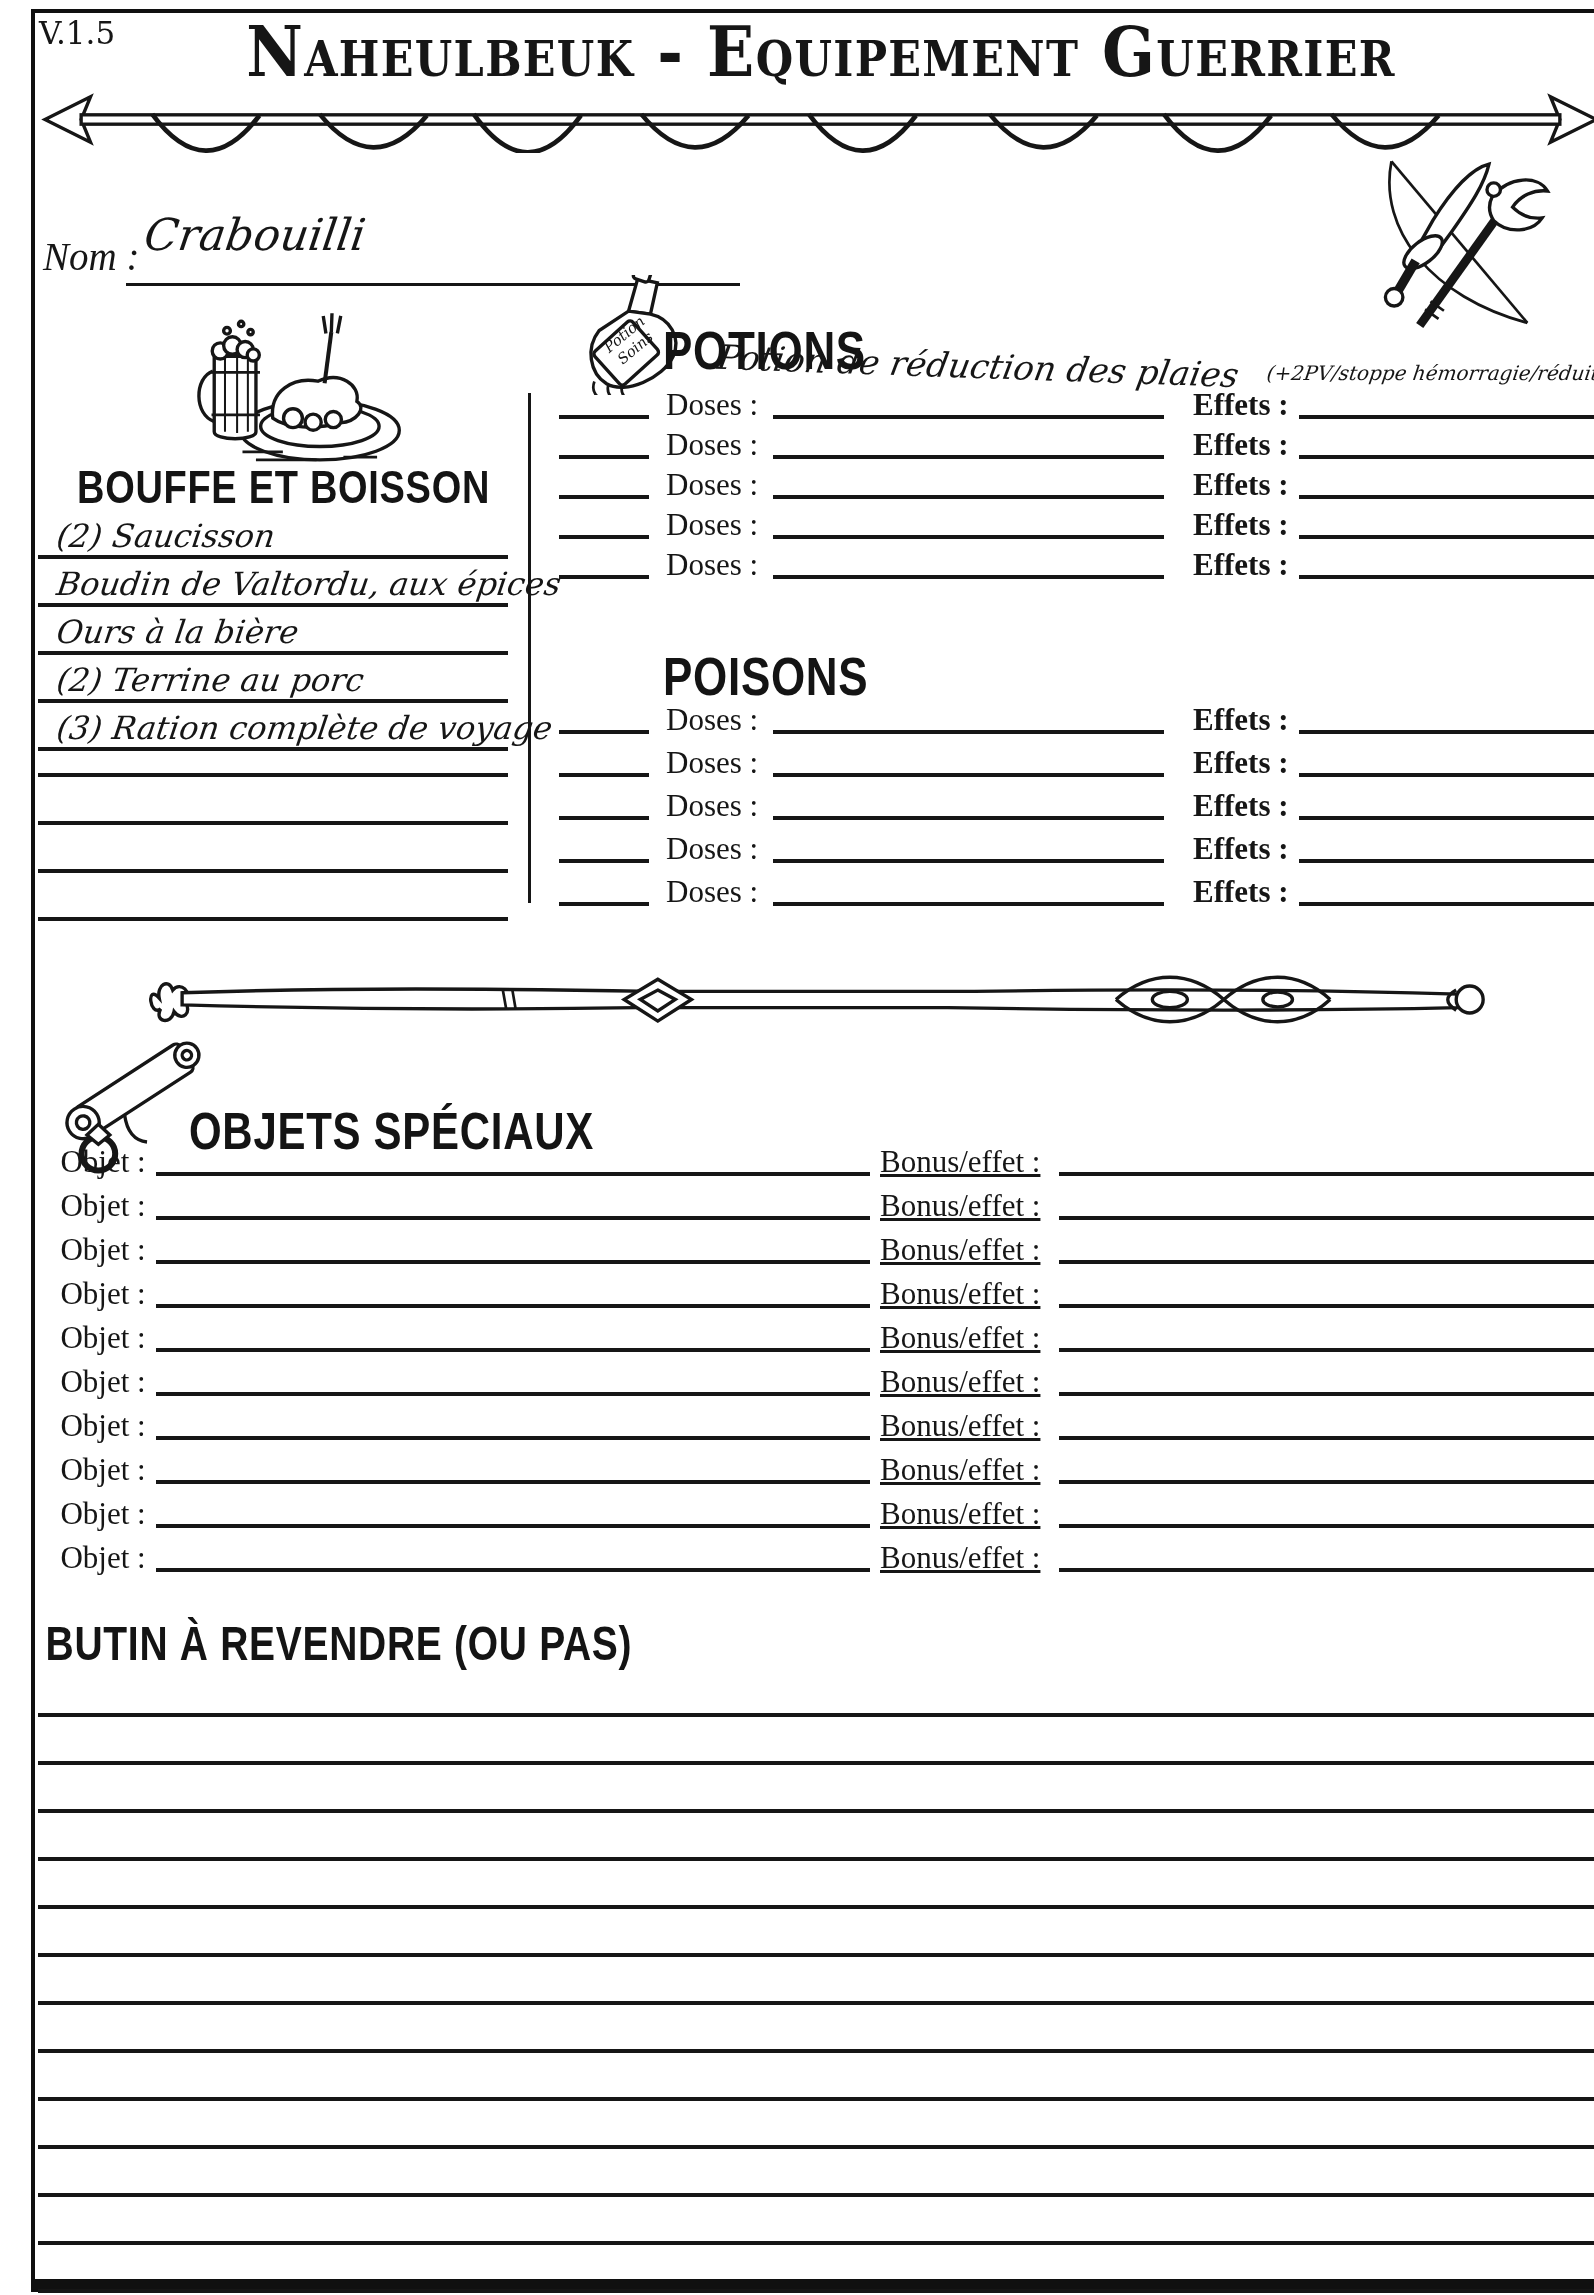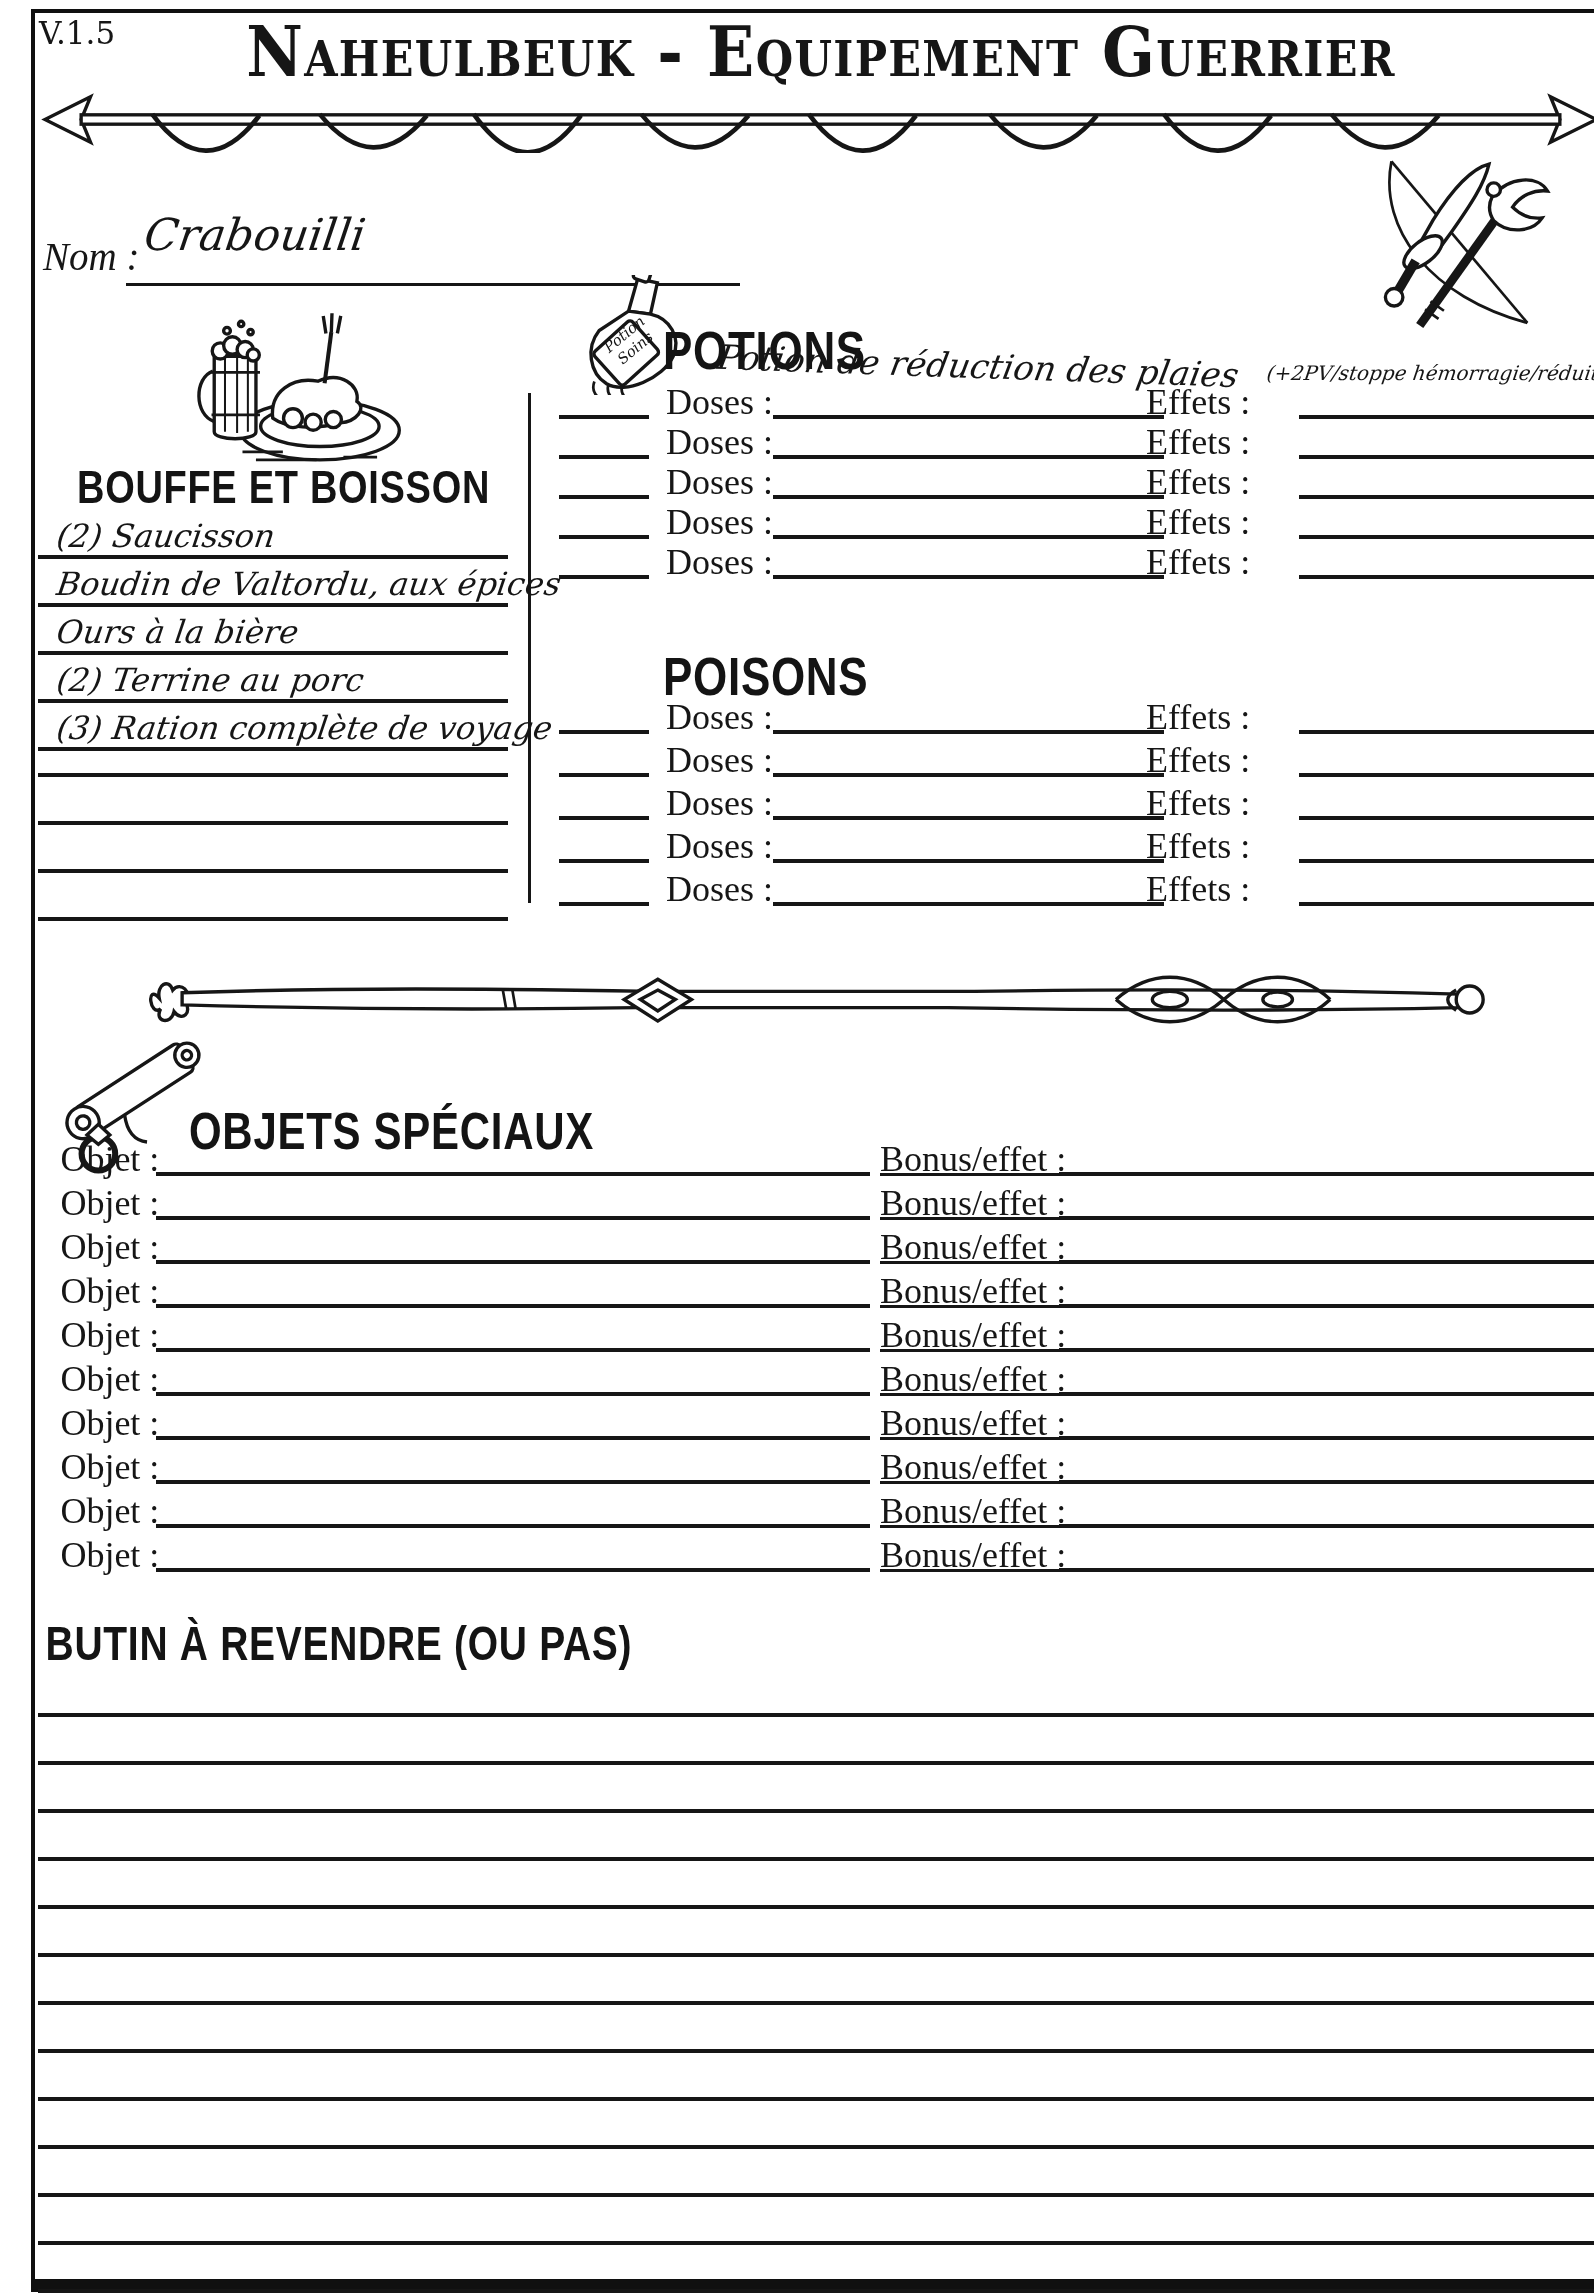--- a/index.html
+++ b/index.html
@@ -9,36 +9,36 @@
          border:4.7px solid #101010;border-bottom-width:13.5px;pointer-events:none;}
   .abs{position:absolute;}
   .rule{position:absolute;background:#161616;}
   
   .version{position:absolute;left:15px;top:15px;font-family:"DejaVu Serif",serif;font-size:31px;}
   .title{position:absolute;left:0;right:0;top:10.8px;text-align:center;
          font-family:"DejaVu Serif",serif;font-weight:bold;font-variant:small-caps;
          font-size:62px;letter-spacing:1.3px;transform:scaleY(1.12);transform-origin:center top;white-space:nowrap;}
   .head{font-family:"Liberation Sans",sans-serif;font-weight:700;color:#141414;
         display:inline-block;transform:scaleY(1.22);transform-origin:left bottom;white-space:nowrap;letter-spacing:0.7px;}
-  .seriflabel{font-family:"Liberation Serif",serif;font-size:36px;white-space:nowrap;}
+  .seriflabel{font-family:"Liberation Serif",serif;font-size:31px;white-space:nowrap;}
   .subtitle{font-family:"DejaVu Serif",serif;font-style:italic;white-space:nowrap;}
   .hand{font-family:"DejaVu Serif",serif;font-style:italic;white-space:nowrap;
         display:inline-block;transform:skewX(-8deg);}
   
   .bouffe-rows{position:absolute;left:13.5px;top:511px;width:470px;}
   .bline{position:relative;height:44px;border-bottom:4px solid #161616;}
   .bline .btxt{position:absolute;left:19px;bottom:0px;font-size:32px;}
   
   .dose-rows{position:absolute;width:1051px;}
   .prow{position:relative;height:40px;}
   .prow.poison{height:43px;}
   .prow .qline{position:absolute;left:3.4px;bottom:0;width:90px;height:4px;background:#161616;}
   .prow .dlabel{position:absolute;left:110px;bottom:-4px;}
   .prow .dline{position:absolute;left:217px;bottom:0;width:391px;height:4px;background:#161616;}
-  .prow .elabel{position:absolute;left:590px;bottom:-4px;}
+  .prow .elabel{position:absolute;left:637px;bottom:-4px;font-weight:bold;}
   .prow .eline{position:absolute;left:743px;bottom:0;width:296px;height:4px;background:#161616;}
   
   .objet-rows{position:absolute;left:31px;top:1132px;width:1576px;}
   .orow{position:relative;height:44px;}
   .orow .olabel{position:absolute;left:5.4px;bottom:-4px;}
   .orow .oline{position:absolute;left:101px;bottom:0;width:714px;height:4px;background:#161616;}
   .orow .blabel{position:absolute;left:825px;bottom:-4px;text-decoration:underline;}
   .orow .b2line{position:absolute;left:1004px;bottom:0;width:571px;height:4px;background:#161616;}
   
   .butin-lines{position:absolute;left:13.5px;top:1669px;width:1567px;}

